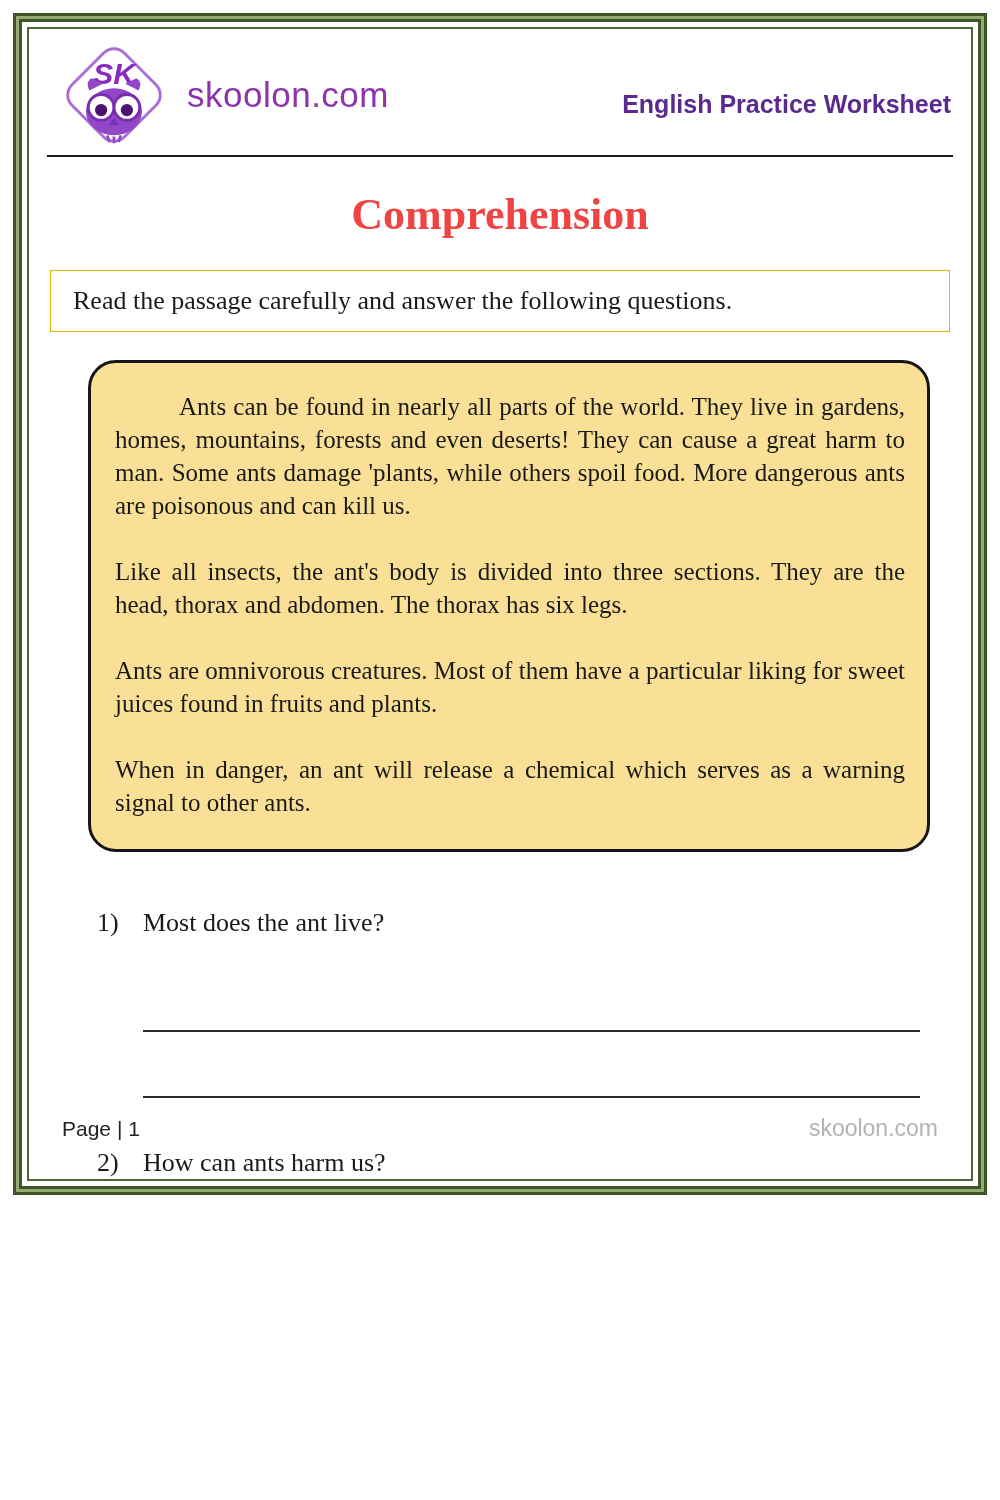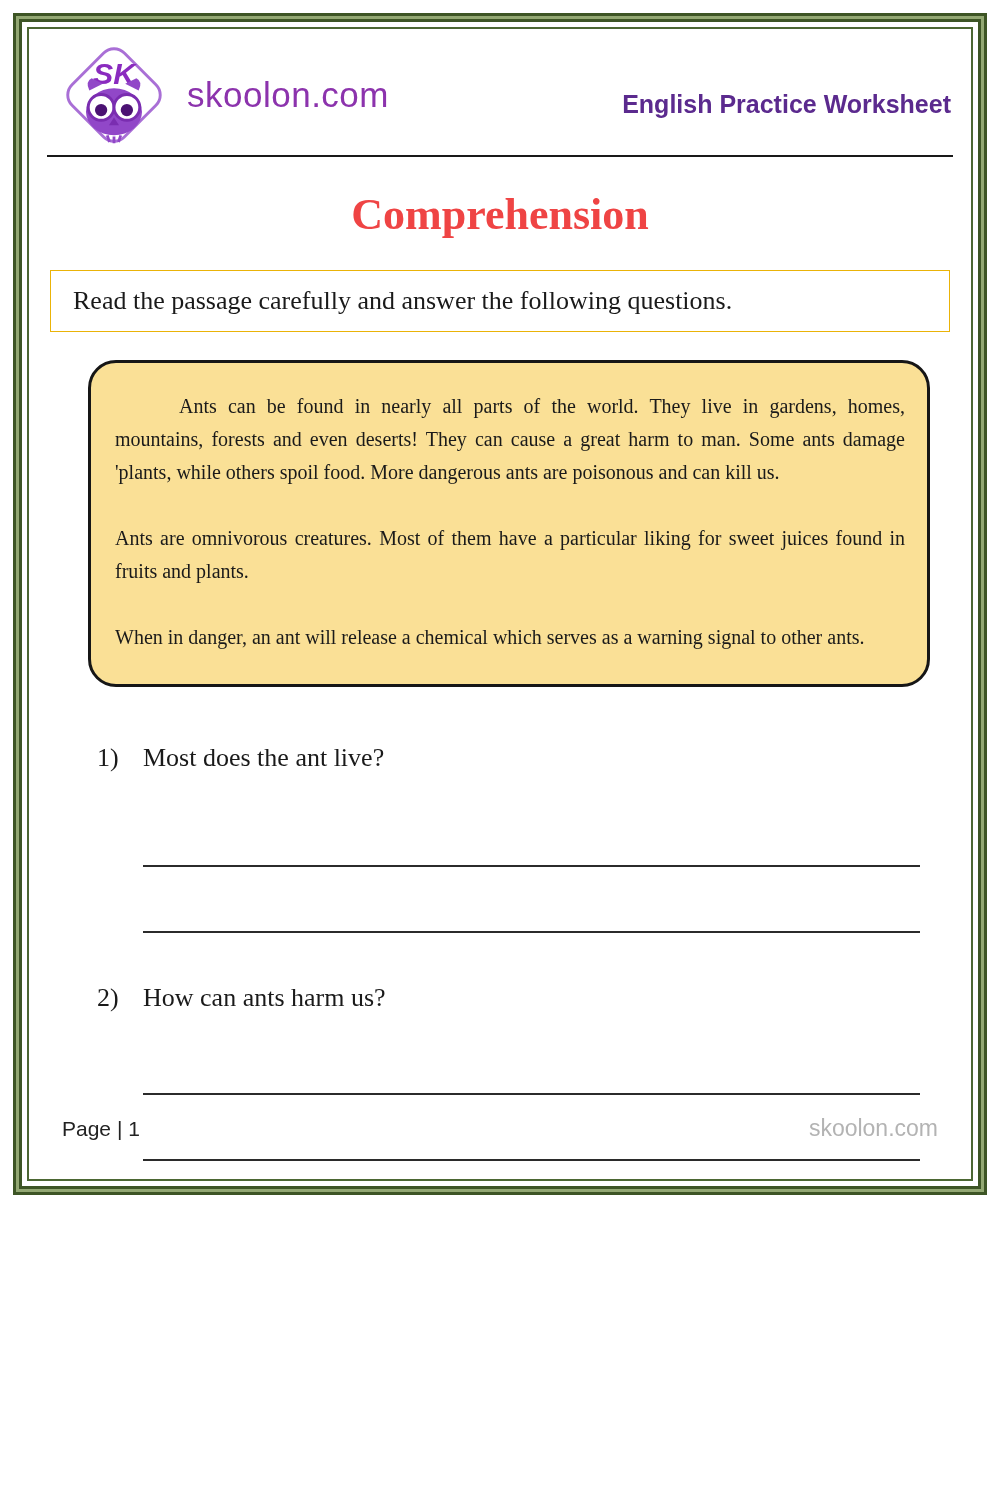--- a/index.html
+++ b/index.html
@@ -51,21 +51,21 @@
     font-size:26px;
   }
 
   
   .passage-box {
     margin:28px 41px 0 59px;
     background:#fae096;
     border:3px solid #161616;
     border-radius:28px;
     padding:27px 22px 30px 24px;
-    font-size:20px;
+    font-size:25px;
     line-height:33px;
     text-align:justify;
   }
   .passage-box p { margin:0 0 33px 0; }
   .passage-box p:last-child { margin-bottom:0; }
   .passage-box p.indent-first { text-indent:64px; }
 
   
   .questions { margin:56px 0 0 68px; }
   .question-block { margin-bottom:0; }
@@ -128,20 +128,21 @@
     <div class="header-rule"></div>
 
     <div class="title">Comprehension</div>
 
     <div class="instruction-box">
       <span>Read the passage carefully and answer the following questions.</span>
     </div>
 
     <div class="passage-box">
       <p class="indent-first">Ants can be found in nearly all parts of the world. They live in gardens, homes, mountains, forests and even deserts! They can cause a great harm to man. Some ants damage 'plants, while others spoil food. More dangerous ants are poisonous and can kill us.</p>
+      <p>Like all insects, the ant's body is divided into three sections. They are the head, thorax and abdomen. The thorax has six legs.</p>
       <p>Ants are omnivorous creatures. Most of them have a particular liking for sweet juices found in fruits and plants.</p>
       <p>When in danger, an ant will release a chemical which serves as a warning signal to other ants.</p>
     </div>
 
     <div class="questions">
 
       <div class="question-block">
         <div class="question-line">
           <span class="question-number">1)</span>
           <span>Most does the ant live?</span>

